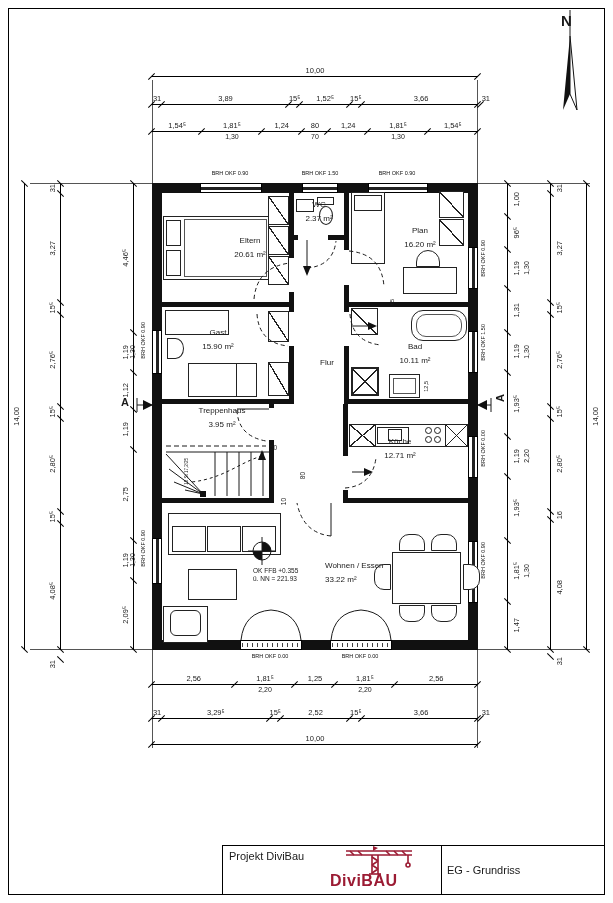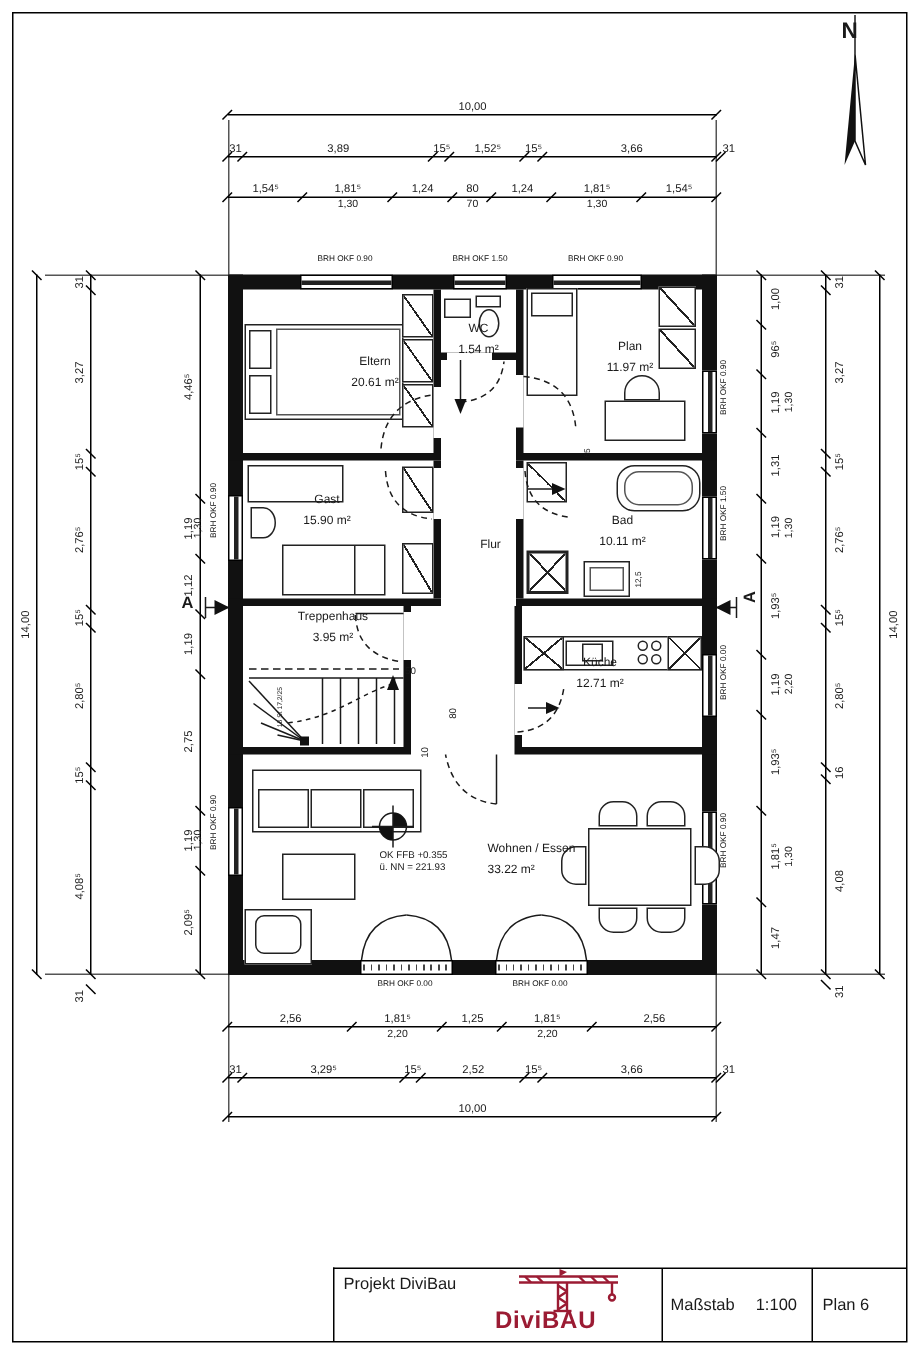--- a/index.html
+++ b/index.html
@@ -266,27 +266,27 @@
         <polygon points="570,36 563,110 570,94" fill="#111" stroke="none"></polygon>
         <polygon points="570,36 577,110 570,94" fill="#fff" stroke="#111"></polygon>
       </g>
     </g>
   </svg>
 
   <div class="rlabel" style="left:205px;top:236px;width:90px">
     <span>Eltern</span>
       <span class="a">20.61 m²</span>
     </div>
-  <div class="rlabel" style="left:294px;top:214px;width:50px">
+  <div class="rlabel" style="left:294px;top:200px;width:50px">
     <span>WC</span>
-      <span class="a">1.54 m²</span>
+      <span class="a">2.37 m²</span>
     </div>
   <div class="rlabel" style="left:375px;top:226px;width:90px">
     <span>Plan</span>
-      <span class="a">11.97 m²</span>
+      <span class="a">16.20 m²</span>
     </div>
   <div class="rlabel" style="left:173px;top:328px;width:90px">
     <span>Gast</span>
       <span class="a">15.90 m²</span>
     </div>
   <div class="rlabel" style="left:294px;top:358px;width:66px">
     <span>Flur</span>
     </div>
   <div class="rlabel" style="left:370px;top:342px;width:90px">
     <span>Bad</span>
@@ -566,25 +566,22 @@
     <span class="vseg" style="flex:0 0 100%">
         <span class="rot">14,00</span>
       </span>
   </div>
 
   <div class="tb">
     <div class="abs" style="left:6px;top:4px">Projekt DiviBau</div>
     <div class="vdiv"></div>
     <div class="tbr">
       <div class="tbrow">
-        <span>Maßstab</span>
-        <span style="margin-left:14px">1:100</span>
-        <span class="cell-div"></span>
-        <span>Plan 6</span>
-      </div>
+          <span>EG - Grundriss</span>
+        </div>
     </div>
   </div>
   <svg class="overlay" style="left:336px;top:846px" width="86" height="30" viewBox="0 0 86 30">
     <g stroke="#9b1b33" fill="none" stroke-width="1.6">
       <path d="M10,5 H76"></path>
         <path d="M10,9 H76"></path>
       <path d="M14,5 L18,9 M22,5 L26,9 M50,5 L54,9 M58,5 L62,9 M66,5 L70,9"></path>
       <path d="M36,9 V28 M42,9 V28"></path>
       <path d="M36,11 L42,15 M42,15 L36,19 M36,19 L42,23 M42,23 L36,27"></path>
       <path d="M72,9 V17"></path>

